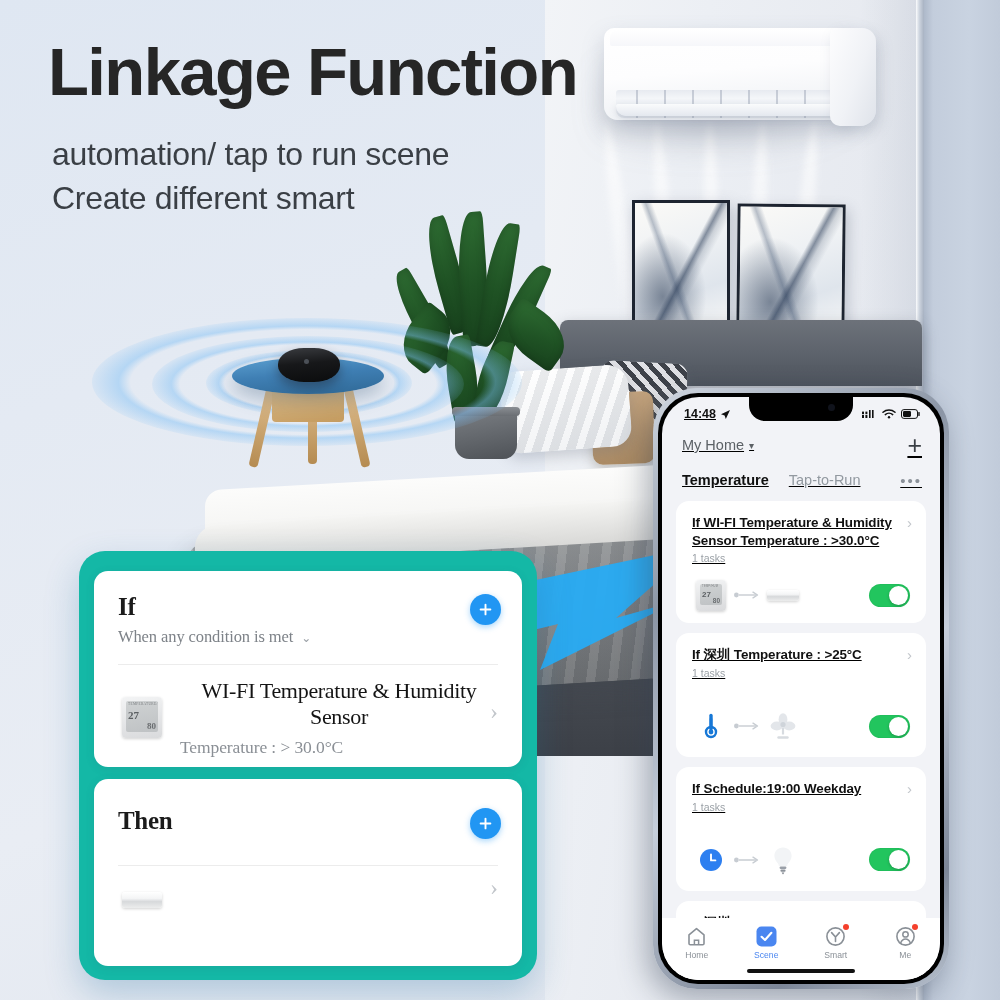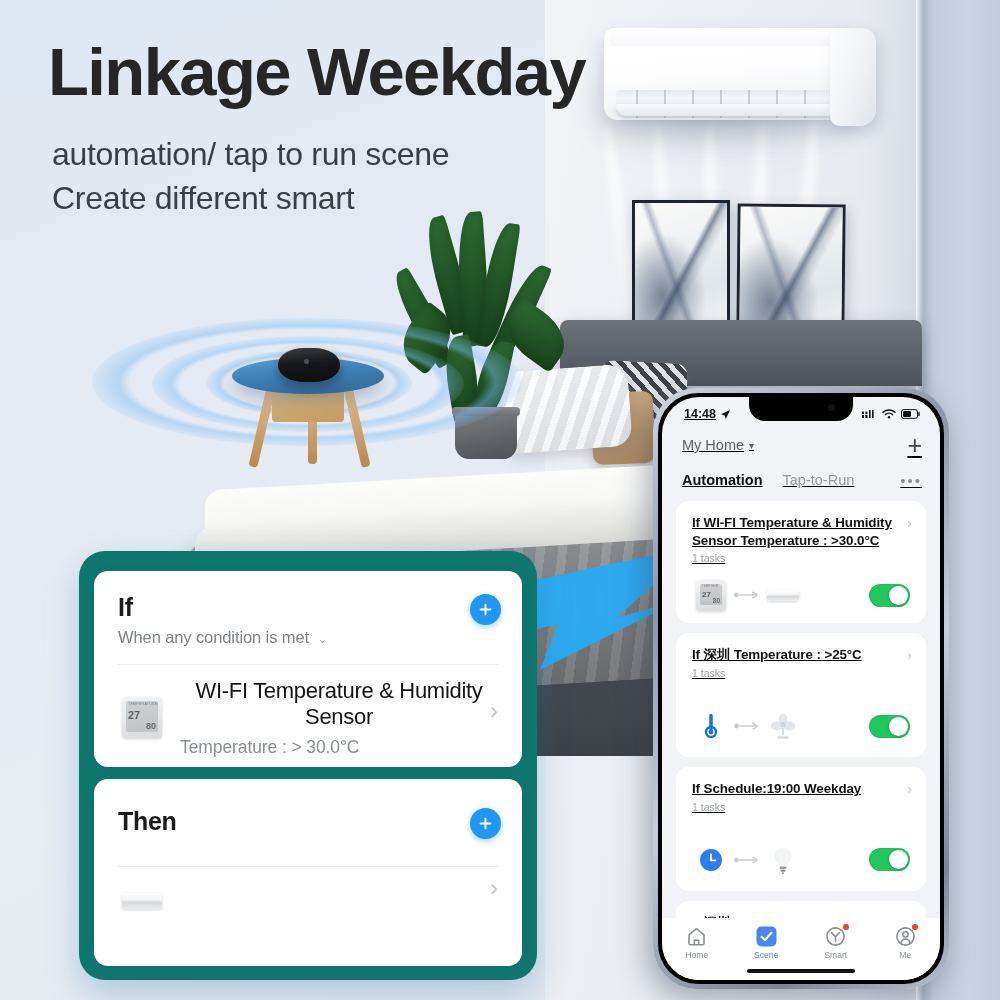--- a/index.html
+++ b/index.html
@@ -210,22 +210,23 @@
     font-size:32px; line-height:1.38; font-weight:400; color:#3a3f45;
     letter-spacing:-.3px;
   }
 
   
   .callout-arrow { position:absolute; left:430px; top:540px; width:290px; height:150px; }
 
   
   .blue-panel {
     position:absolute; left:79px; top:551px; width:458px; height:429px;
-    background:#0f766e; border-radius:26px;
+    background:#14b8a6; border-radius:26px;
     box-shadow:0 14px 34px rgba(40,110,160,.28);
+    font-family:Liberation Serif, serif;
   }
   .white-card {
     position:absolute; left:15px; background:#fff; border-radius:14px;
     box-shadow:0 2px 10px rgba(50,70,100,.12);
   }
   .card-if   { top:20px;  width:428px; height:196px; }
   .card-then { top:228px; width:428px; height:187px; }
 
   .card-head { position:relative; padding:22px 24px 0 24px; }
   .card-title { font-size:25px; font-weight:700; color:#1b1b1b; letter-spacing:-.3px; }
@@ -414,21 +415,21 @@
   <div class="ripple" style="left:152px; top:336px; width:312px; height:96px;"></div>
   <div class="ripple" style="left:206px; top:350px; width:206px; height:66px;"></div>
   <div class="leg" style="left:258px; top:382px; height:86px; transform:rotate(13deg);"></div>
   <div class="leg" style="left:352px; top:382px; height:86px; transform:rotate(-13deg);"></div>
   <div class="leg" style="left:308px; top:386px; height:78px;"></div>
   <div class="table-wood"></div>
   <div class="table-top"></div>
   <div class="hub"></div>
 </div>
 
-<div class="headline">Linkage Weekday</div>
+<div class="headline">Linkage Function</div>
 <div class="subhead">
   <div>automation/ tap to run scene</div>
   <div>Create different smart</div>
 </div>
 
 <svg class="callout-arrow" viewBox="0 0 290 150">
   <path d="M0 62 L268 6 L186 78 L250 60 L110 130 L128 84 L46 104 Z" fill="#29abf2" opacity=".96"></path>
 </svg>
 
 <div class="blue-panel">
@@ -522,21 +523,21 @@
 
       <div class="app-head">
         <div class="home-sel">
           <span>My Home</span>
           <span style="font-size:10px">▾</span>
         </div>
         <div class="add-plus">+</div>
       </div>
 
       <div class="tabs">
-        <div class="tab active">Automation</div>
+        <div class="tab active">Temperature</div>
         <div class="tab idle">Tap-to-Run</div>
         <div class="dots">•••</div>
       </div>
 
       <div class="list">
 
         <div class="auto-card">
           <div class="ac-title">If WI-FI Temperature &amp; Humidity Sensor Temperature : &gt;30.0°C</div>
           <div class="ac-tasks">1 tasks</div>
           <div class="ac-chev">›</div>

